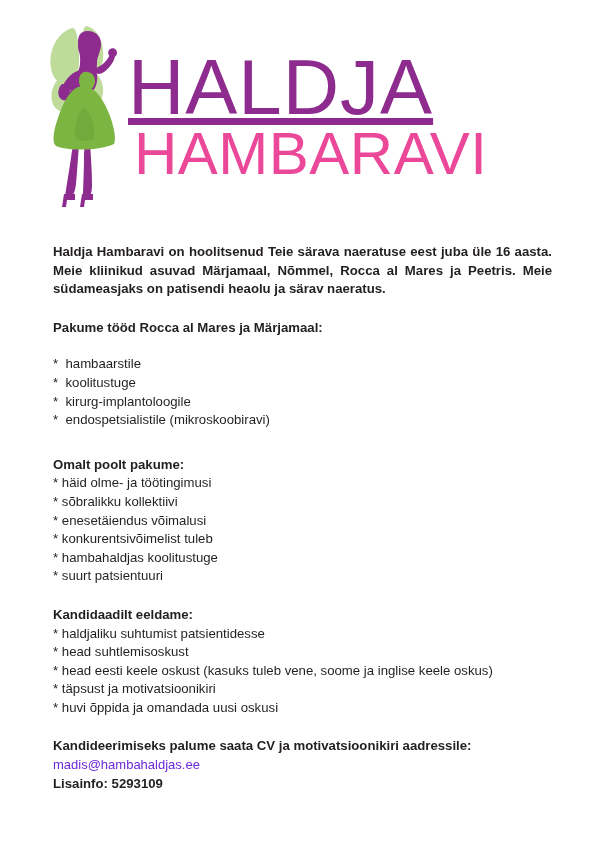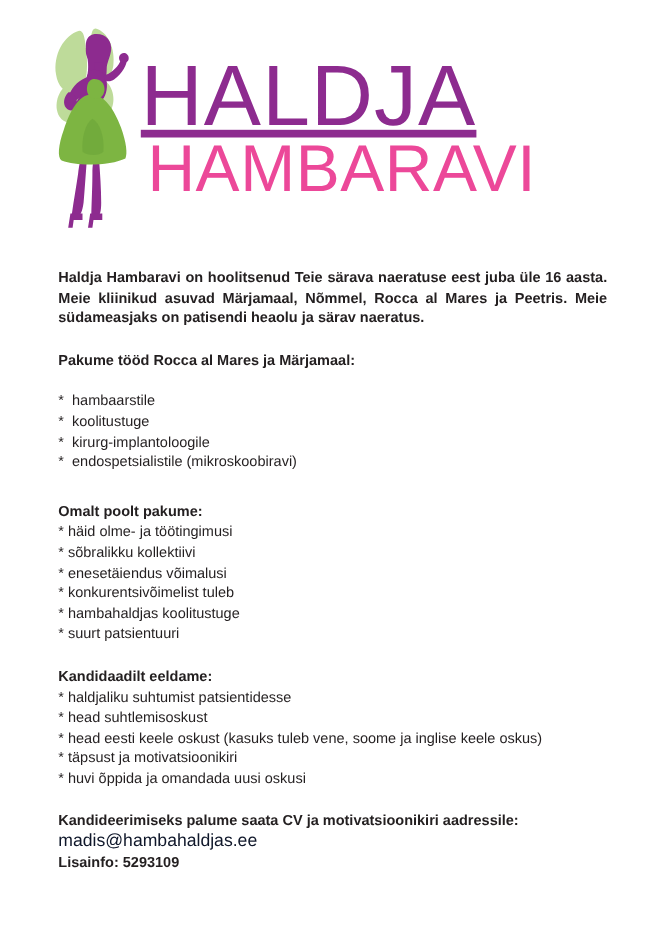--- a/index.html
+++ b/index.html
@@ -104,23 +104,23 @@
   .bullet-list li {
     margin: 0;
     padding: 0;
     font-size: 13.2px;
     line-height: 18.6px;
     color: #231f20;
     white-space: pre;
   }
 
   .link-email {
-    font-size: 16px;
+    font-size: 13px;
     line-height: 18.6px;
-    color: #0f172a;
+    color: #6d28d9;
     text-decoration: none;
     display: block;
   }
 </style>
 </head>
 <body>
 
 <div id="logo-block">
 
   <svg id="fairy-mascot" viewBox="0 0 78 192" aria-hidden="true">

